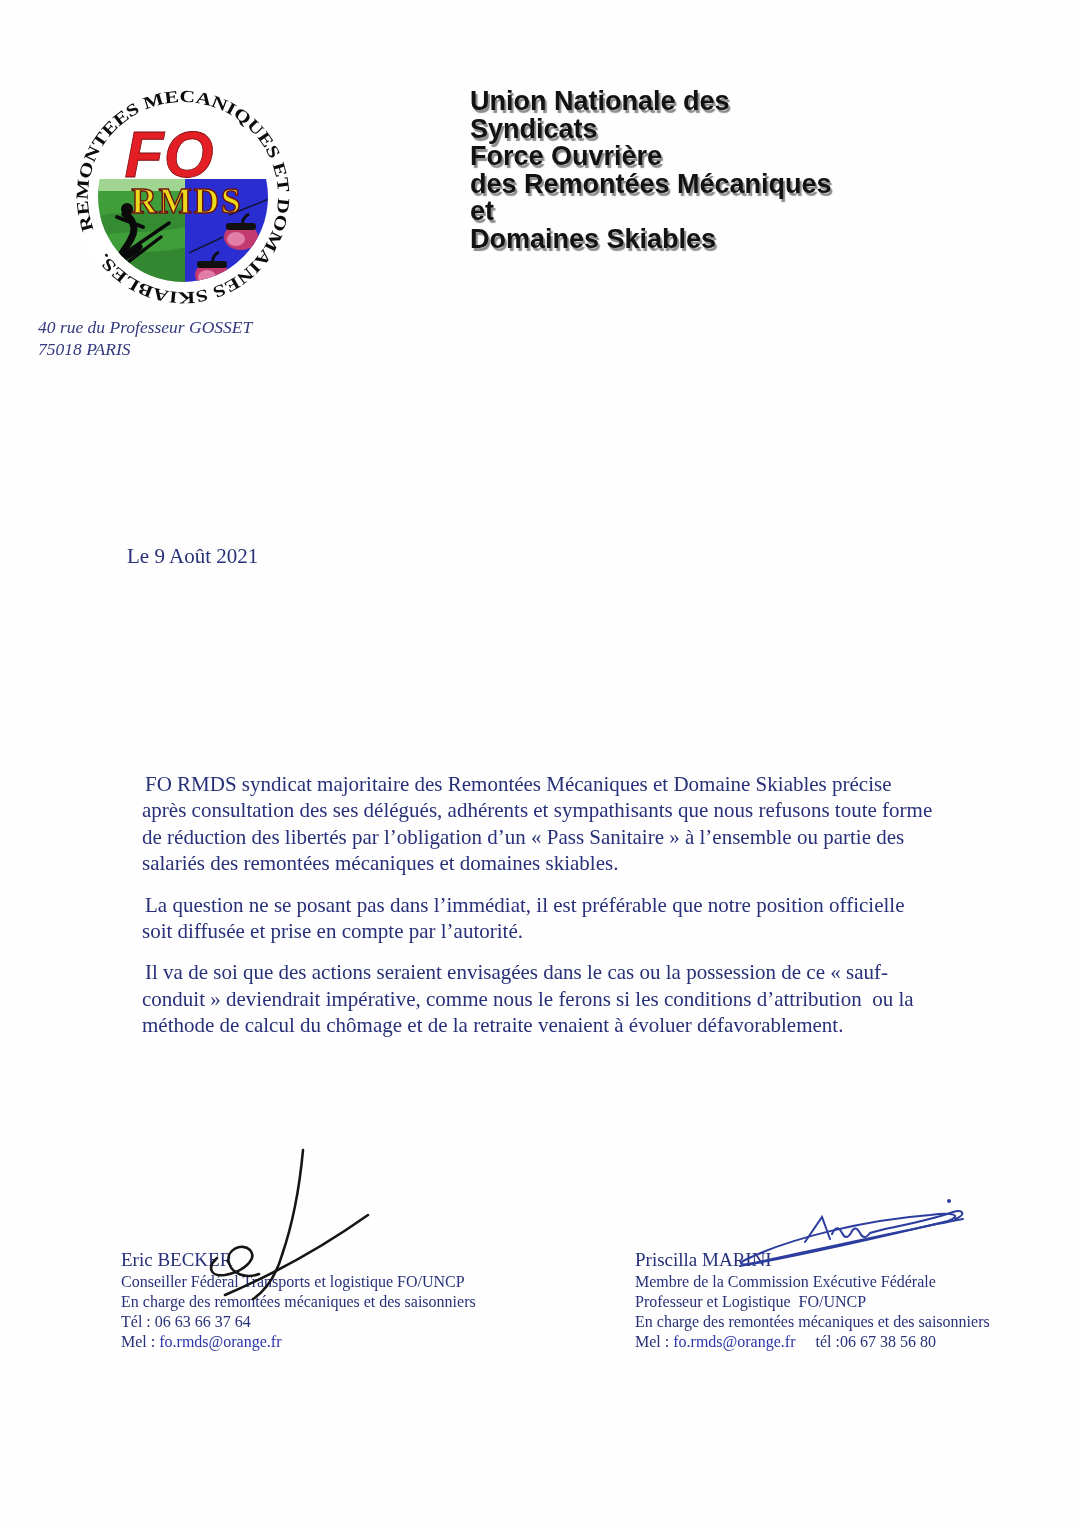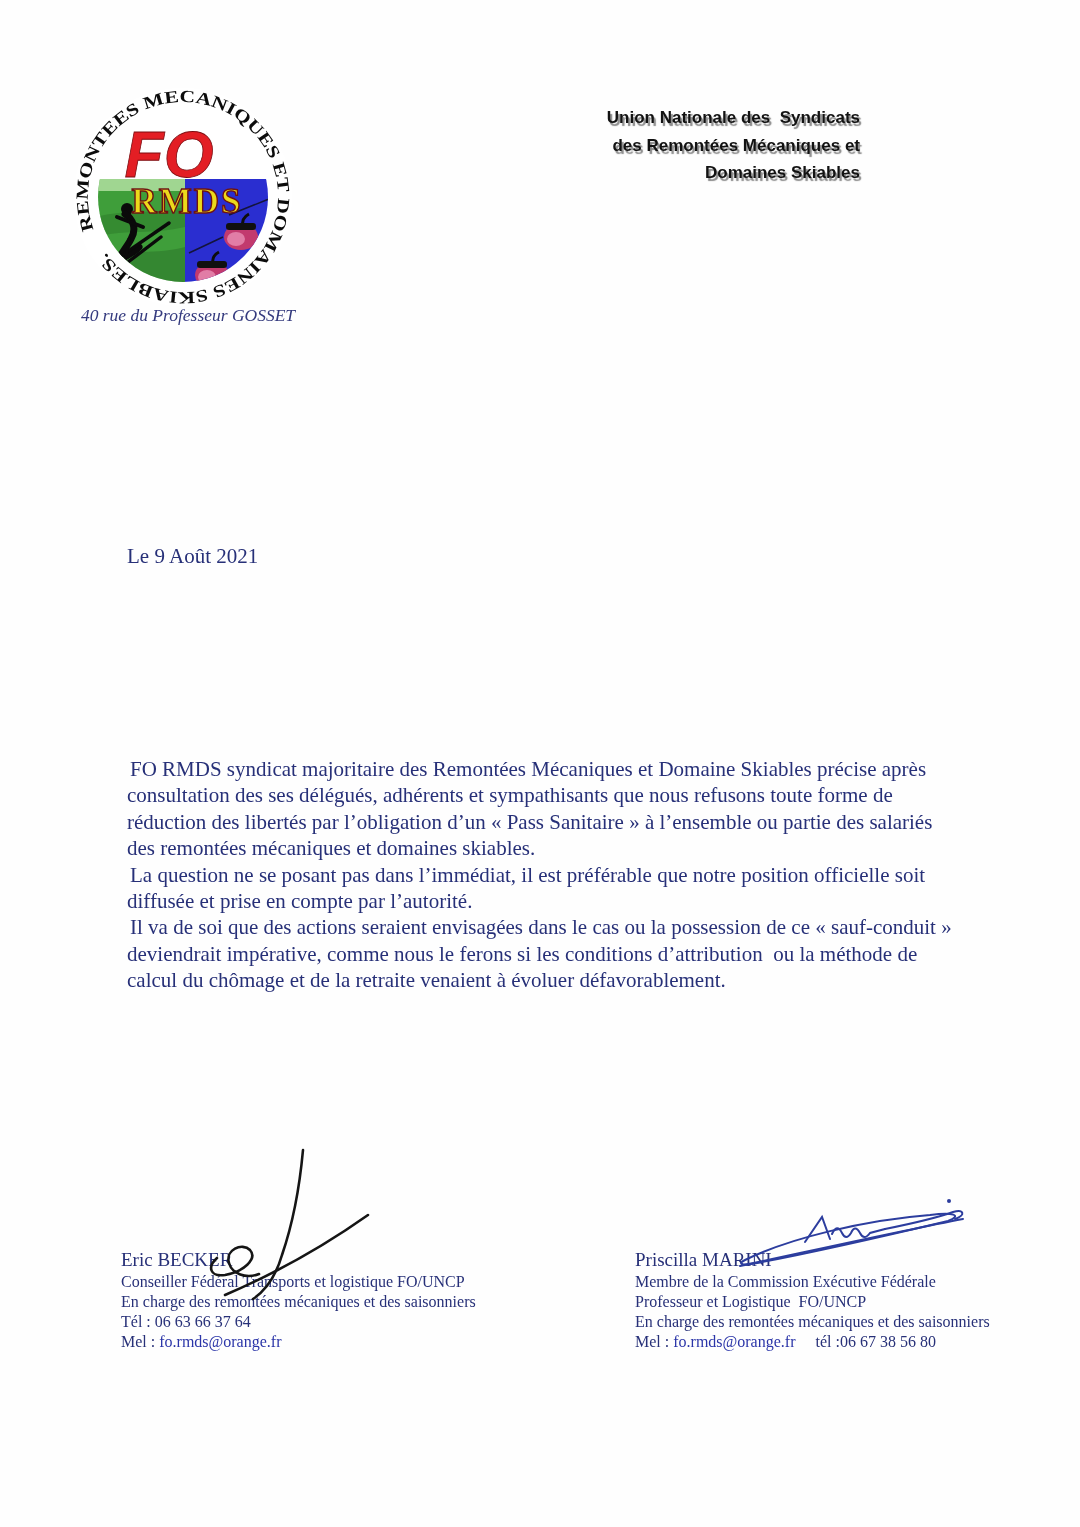--- a/index.html
+++ b/index.html
@@ -10,54 +10,53 @@
     font-family:"Liberation Serif", serif;
     overflow:hidden;
   }
   .pre { white-space:pre-wrap; }
 
   
   .logo { position:absolute; left:73px; top:87px; width:220px; height:220px; }
 
   
   .address {
-    position:absolute; left:38px; top:304px; width:300px;
-    text-align:center; font-style:italic;
+    position:absolute; left:38px; top:316px; width:300px;
+    font-style:italic;
     font-size:17.5px; line-height:22px; color:#343a7e;
   }
 
   
   .org-header {
     position:absolute; left:470px; top:88px; width:390px;
-    text-align:right;
+    text-align:left;
     font-family:"Liberation Sans", sans-serif;
-    font-weight:700; font-size:17px; line-height:27.5px;
+    font-weight:700; font-size:27px; line-height:27.5px;
     color:#121212;
     text-shadow:2px 3px 1px rgba(25,25,25,0.5);
-    margin-top:16px;
   }
 
   .doc-title {
     position:absolute; left:0; top:391px; width:1044px;
     text-align:center;
     font-weight:700; font-size:27px; letter-spacing:1px;
     color:#1d2386;
   }
 
   .date-line {
     position:absolute; left:127px; top:544px;
     font-size:21px; color:#273078;
   }
 
   .body-text {
     position:absolute; left:127px; top:756px; width:828px;
     font-size:21px; line-height:26.4px; color:#273078;
     text-align:left;
   }
-  .body-text p { margin:0; text-indent:3px; }
+  .body-text p { margin:15px; text-indent:3px; }
 
   
   .sig-block { position:absolute; color:#273078; }
   .sig-block.left  { left:121px; top:1248px; }
   .sig-block.right { left:635px; top:1248px; }
   .sig-name { font-size:19px; line-height:24px; }
   .sig-line { font-size:16px; line-height:20px; }
   .email-link { color:#2b35a8; cursor:pointer; }
   .tel-after { margin-left:20px;text-align:right; }
 
@@ -115,24 +114,26 @@
         <rect x="124" y="174" width="30" height="7" rx="3" fill="#101010"></rect>
       </g>
     </g>
 
     <text x="96" y="90" text-anchor="middle" font-size="64" font-style="italic" font-weight="bold" font-family="Liberation Sans, sans-serif" fill="#e31e24" stroke="#7a0c10" stroke-width="0.8">FO</text>
     <text x="114" y="126" text-anchor="middle" font-size="35" font-weight="bold" font-family="Liberation Serif, serif" fill="#ecd91b" stroke="#6e1212" stroke-width="1.4" letter-spacing="2">RMDS</text>
   </svg>
 
   <div class="address">
     <div>40 rue du Professeur GOSSET</div>
+    <div>75018 PARIS</div>
   </div>
 
   <div class="org-header">
     <div class="pre">Union Nationale des  Syndicats</div>
+    <div class="pre">Force Ouvrière</div>
     <div class="pre">des Remontées Mécaniques et</div>
     <div class="pre">Domaines Skiables</div>
   </div>
 
 
   <div class="date-line">Le 9 Août 2021</div>
 
   <div class="body-text">
     <p class="pre">FO RMDS syndicat majoritaire des Remontées Mécaniques et Domaine Skiables précise après consultation des ses délégués, adhérents et sympathisants que nous refusons toute forme de réduction des libertés par l’obligation d’un « Pass Sanitaire » à l’ensemble ou partie des salariés des remontées mécaniques et domaines skiables.</p>
     <p class="pre">La question ne se posant pas dans l’immédiat, il est préférable que notre position officielle soit diffusée et prise en compte par l’autorité.</p>

